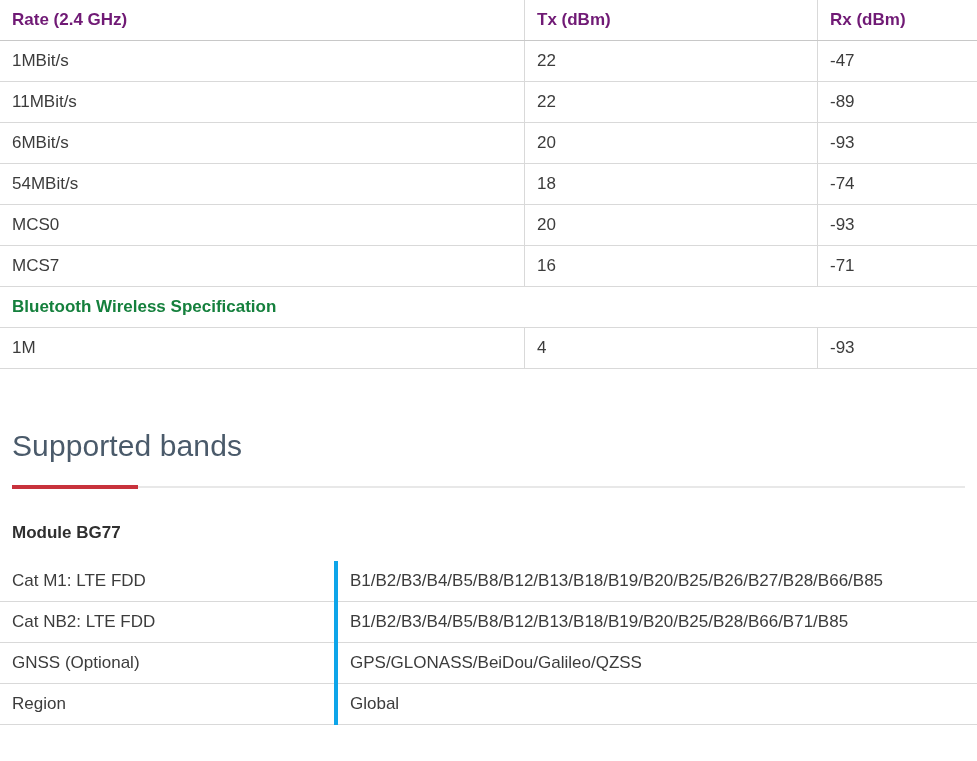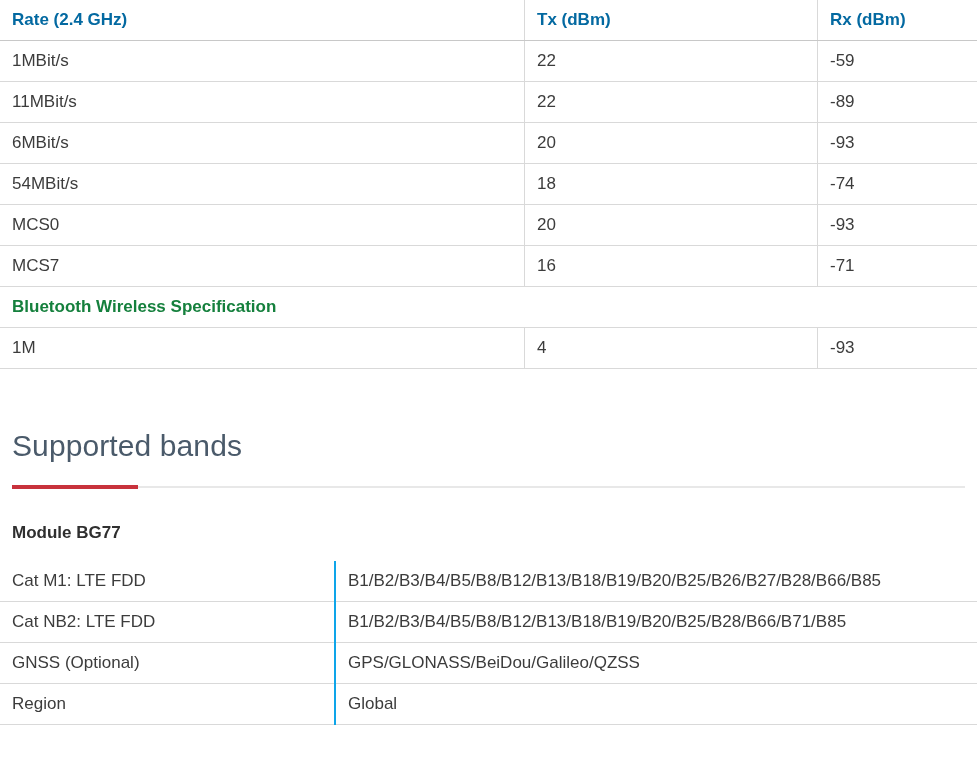--- a/index.html
+++ b/index.html
@@ -39,21 +39,21 @@
     height: 40px;
     font-size: 17px;
     font-weight: 400;
     color: #3c3c3c;
     white-space: nowrap;
     overflow: hidden;
   }
   .rate-table th {
     font-weight: bold;
     font-size: 17px;
-    color: #0369a1;
+    color: #701a75;
   }
   .rate-table .c0 { width: 500px; }
   .rate-table .c1 { width: 268px; }
   .rate-table .c2 { border-right: none; }
   .rate-table tr.section td {
     font-weight: bold;
     border-right: none;
     color: #15803d;
   }
 
@@ -97,21 +97,21 @@
     margin: 34px 0 0 12px;
   }
 
   .bands-table {
     margin-top: 18px;
   }
   .bands-table td {
     text-align: left;
     vertical-align: middle;
     border-bottom: 1px solid #d9d9d9;
-    border-right: 2px solid #0ea5e9;
+    border-right: 4px solid #0ea5e9;
     padding: 0 12px;
     height: 40px;
     font-size: 17px;
     color: #3c3c3c;
     white-space: nowrap;
     overflow: hidden;
   }
   .bands-table .b0 { width: 310px; }
   .bands-table .b1 { border-right: none; }
 </style>
@@ -125,21 +125,21 @@
       <tr class="header-row">
         <th class="c0">Rate (2.4 GHz)</th>
         <th class="c1">Tx (dBm)</th>
         <th class="c2">Rx (dBm)</th>
       </tr>
     </thead>
     <tbody>
       <tr>
         <td class="c0">1MBit/s</td>
         <td class="c1">22</td>
-        <td class="c2">-59</td>
+        <td class="c2">-47</td>
       </tr>
       <tr>
         <td class="c0">11MBit/s</td>
         <td class="c1">22</td>
         <td class="c2">-89</td>
       </tr>
       <tr>
         <td class="c0">6MBit/s</td>
         <td class="c1">20</td>
         <td class="c2">-93</td>

